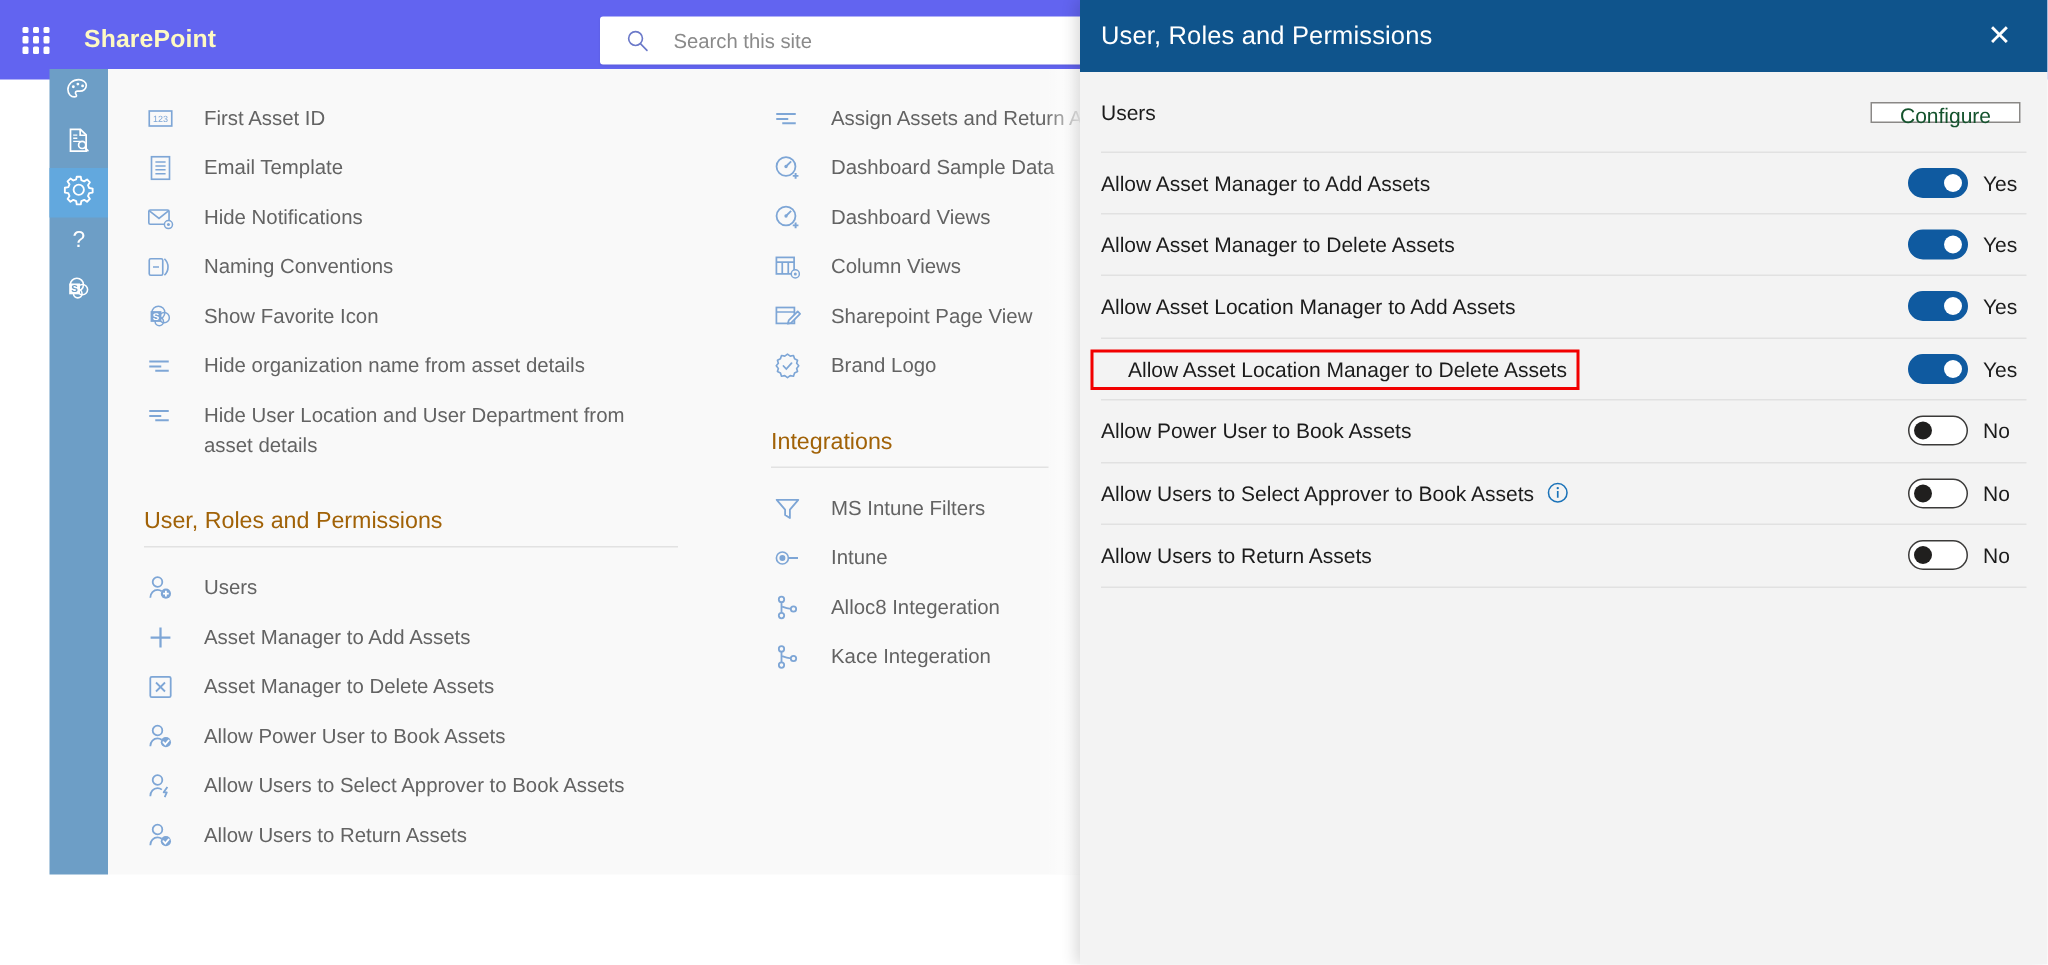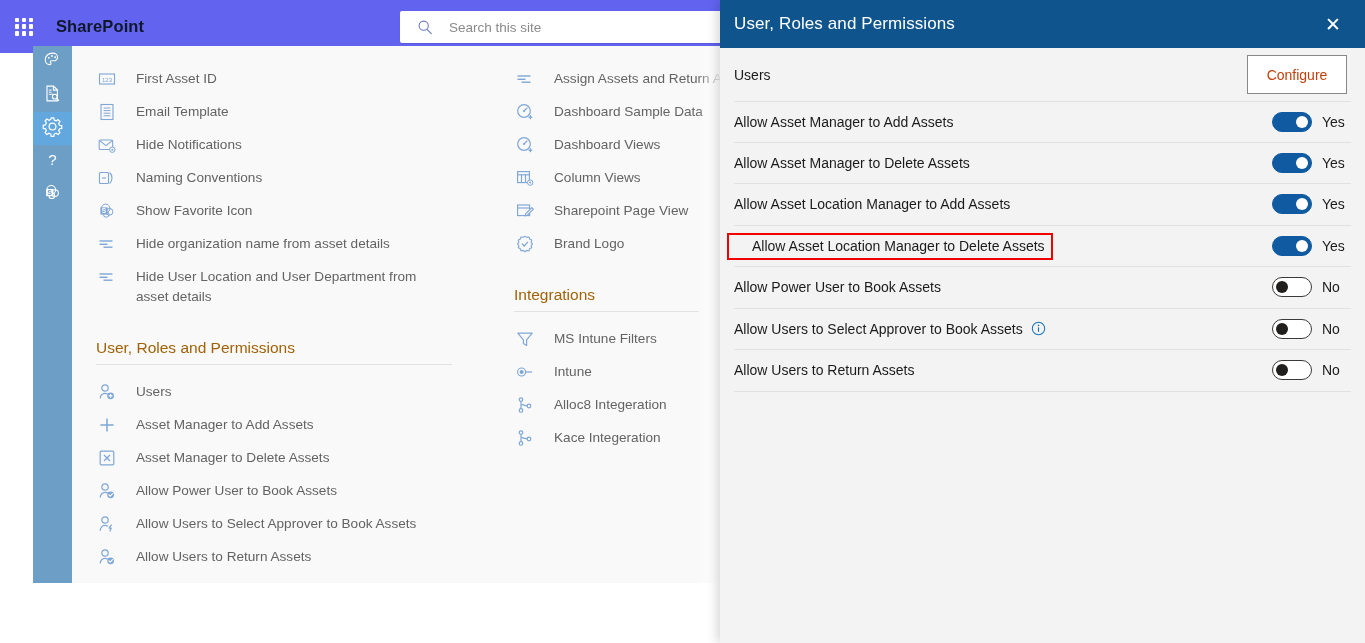--- a/index.html
+++ b/index.html
@@ -29,21 +29,21 @@
     width: 18px; height: 18px;
     display: grid;
     grid-template-columns: repeat(3, 1fr);
     grid-template-rows: repeat(3, 1fr);
     gap: 2.5px;
   }
   .waffle-grid i {
     display: block; background: #ffffff; border-radius: 1px;
   }
   .brand {
-    color: #0f172a; font-size: 16.5px; font-weight: bold;
+    color: #fef9c3; font-size: 16.5px; font-weight: bold;
     letter-spacing: .1px; margin-left: 8px; cursor: pointer;
   }
   .searchbox {
     position: absolute; left: 400px; top: 11px;
     width: 322px; height: 32px;
     background: #ffffff; border-radius: 2px;
     display: flex; align-items: center;
     box-shadow: 0 1px 2px rgba(0,0,0,.08);
   }
   .searchbox .mag { margin-left: 17px; margin-right: 14px; flex: 0 0 auto; display:flex; }
@@ -140,24 +140,24 @@
     cursor: pointer; padding: 4px 6px;
   }
 
   .users-row {
     height: 53px;
     display: flex; align-items: center; justify-content: space-between;
     padding: 0 18px 0 14px;
   }
   .users-label { font-size: 14px; color: #1b1b1b; }
   .configure-btn {
-    min-width: 100px; height: 39px;
+    min-width: 100px; height: 14px;
     background: #ffffff; border: 1px solid #8a8886;
     font-family: "Liberation Sans", sans-serif;
-    font-size: 14px; color: #c2410c;
+    font-size: 14px; color: #14532d;
     cursor: pointer; padding: 0 14px;
   }
 
   .rows { padding: 0 14px 0 14px; }
   .toggle-row {
     position: relative;
     height: 41.5px;
     display: flex; align-items: center; justify-content: space-between;
     border-bottom: 1px solid #e1e1e1;
   }

